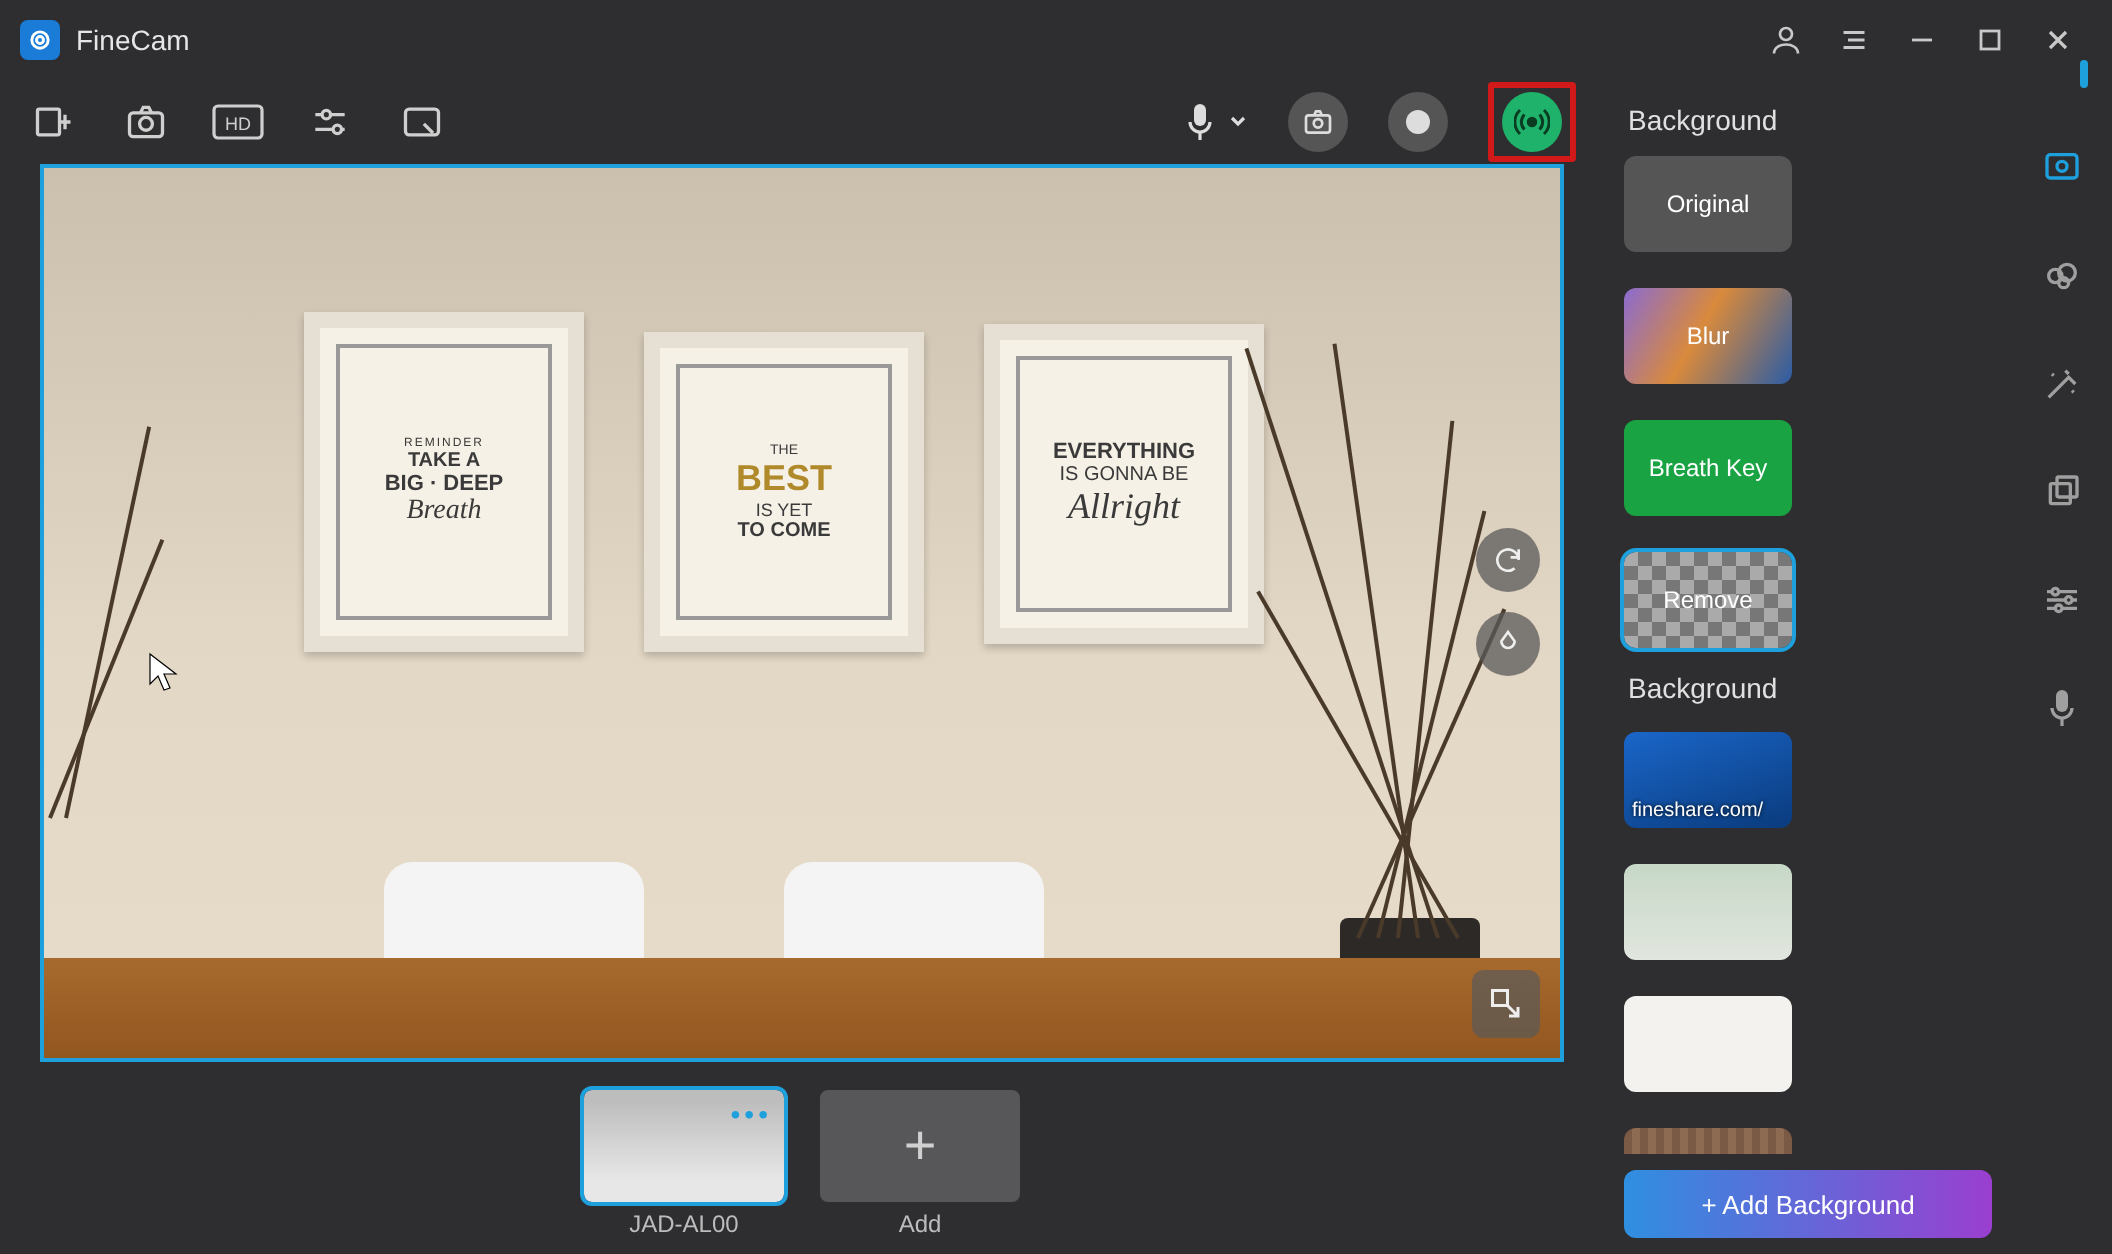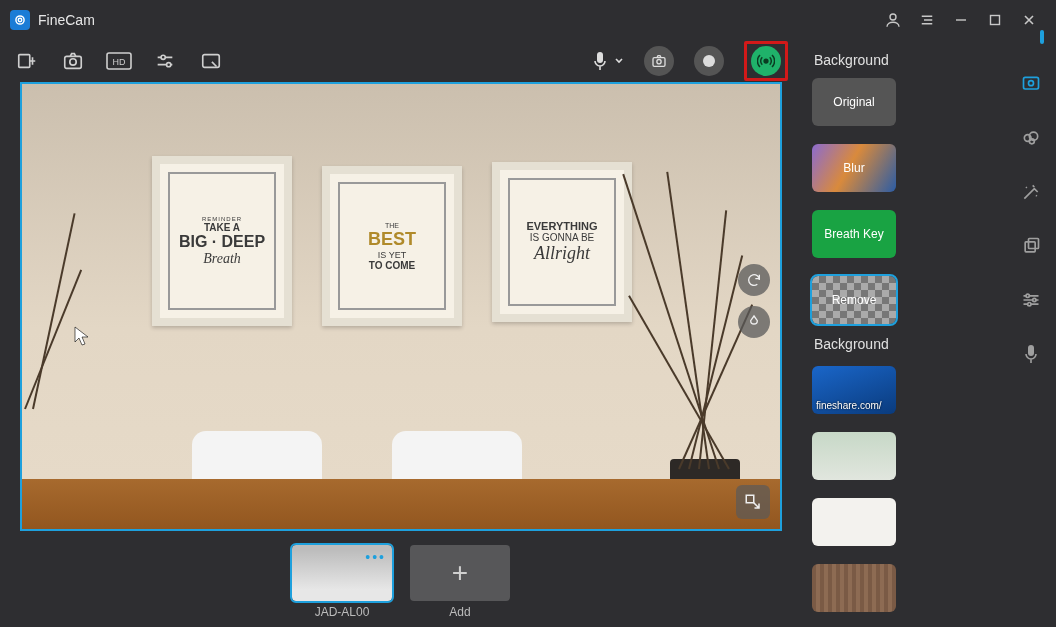--- a/index.html
+++ b/index.html
@@ -184,21 +184,21 @@
     </div>
 
     <div class="preview-wrap">
       <div class="preview">
         <div class="wall-grad"></div>
 
         <div class="frame f1">
             <div class="frame-inner">
           <div style="font-size:6px;letter-spacing:1px">REMINDER</div>
           <div style="font-size:10px;font-weight:bold">TAKE A</div>
-          <div style="font-size:16px;font-weight:bold">BIG · DEEP</div>
+          <div style="font-size:11px;font-weight:bold">BIG · DEEP</div>
           <div style="font-size:14px;font-style:italic;font-family:cursive">Breath</div>
         </div>
           </div>
         <div class="frame f3">
             <div class="frame-inner">
           <div style="font-size:11px;font-weight:bold">EVERYTHING</div>
           <div style="font-size:10px">IS GONNA BE</div>
           <div style="font-size:18px;font-style:italic;font-family:cursive">Allright</div>
         </div>
           </div>
@@ -289,20 +289,21 @@
           <div class="bg-img" style="background: linear-gradient(rgb(240, 232, 204) 0%, rgb(222, 214, 183) 100%);"></div>
           <div class="bg-img selected" style="background: linear-gradient(rgb(226, 217, 199) 0%, rgb(240, 233, 217) 100%);"></div>
           <div class="bg-img" style="background: linear-gradient(135deg, rgb(245, 156, 168), rgb(227, 107, 126));"></div>
           <div class="bg-img" style="background: rgb(244, 244, 244);"></div>
           <div class="bg-img" style="background: rgb(236, 232, 220);"></div>
           <div class="bg-img" style="background: rgb(240, 238, 231);"></div>
           <div class="bg-img" style="background: rgb(239, 237, 231);"></div>
           <div class="bg-img" style="background: rgb(46, 46, 49);"></div>
         </div>
       </div>
+    <div class="add-bg-btn">+ Add Background</div>
   </div>
 
   <div class="rail">
     <div class="ricon active">
         <svg width="20" height="20" viewBox="0 0 24 24" fill="none" stroke="currentColor" stroke-width="2">
           <rect x="3" y="4" width="18" height="14" rx="2"></rect>
           <circle cx="12" cy="11" r="3"></circle>
         </svg>
       </div>
     <div class="ricon">

